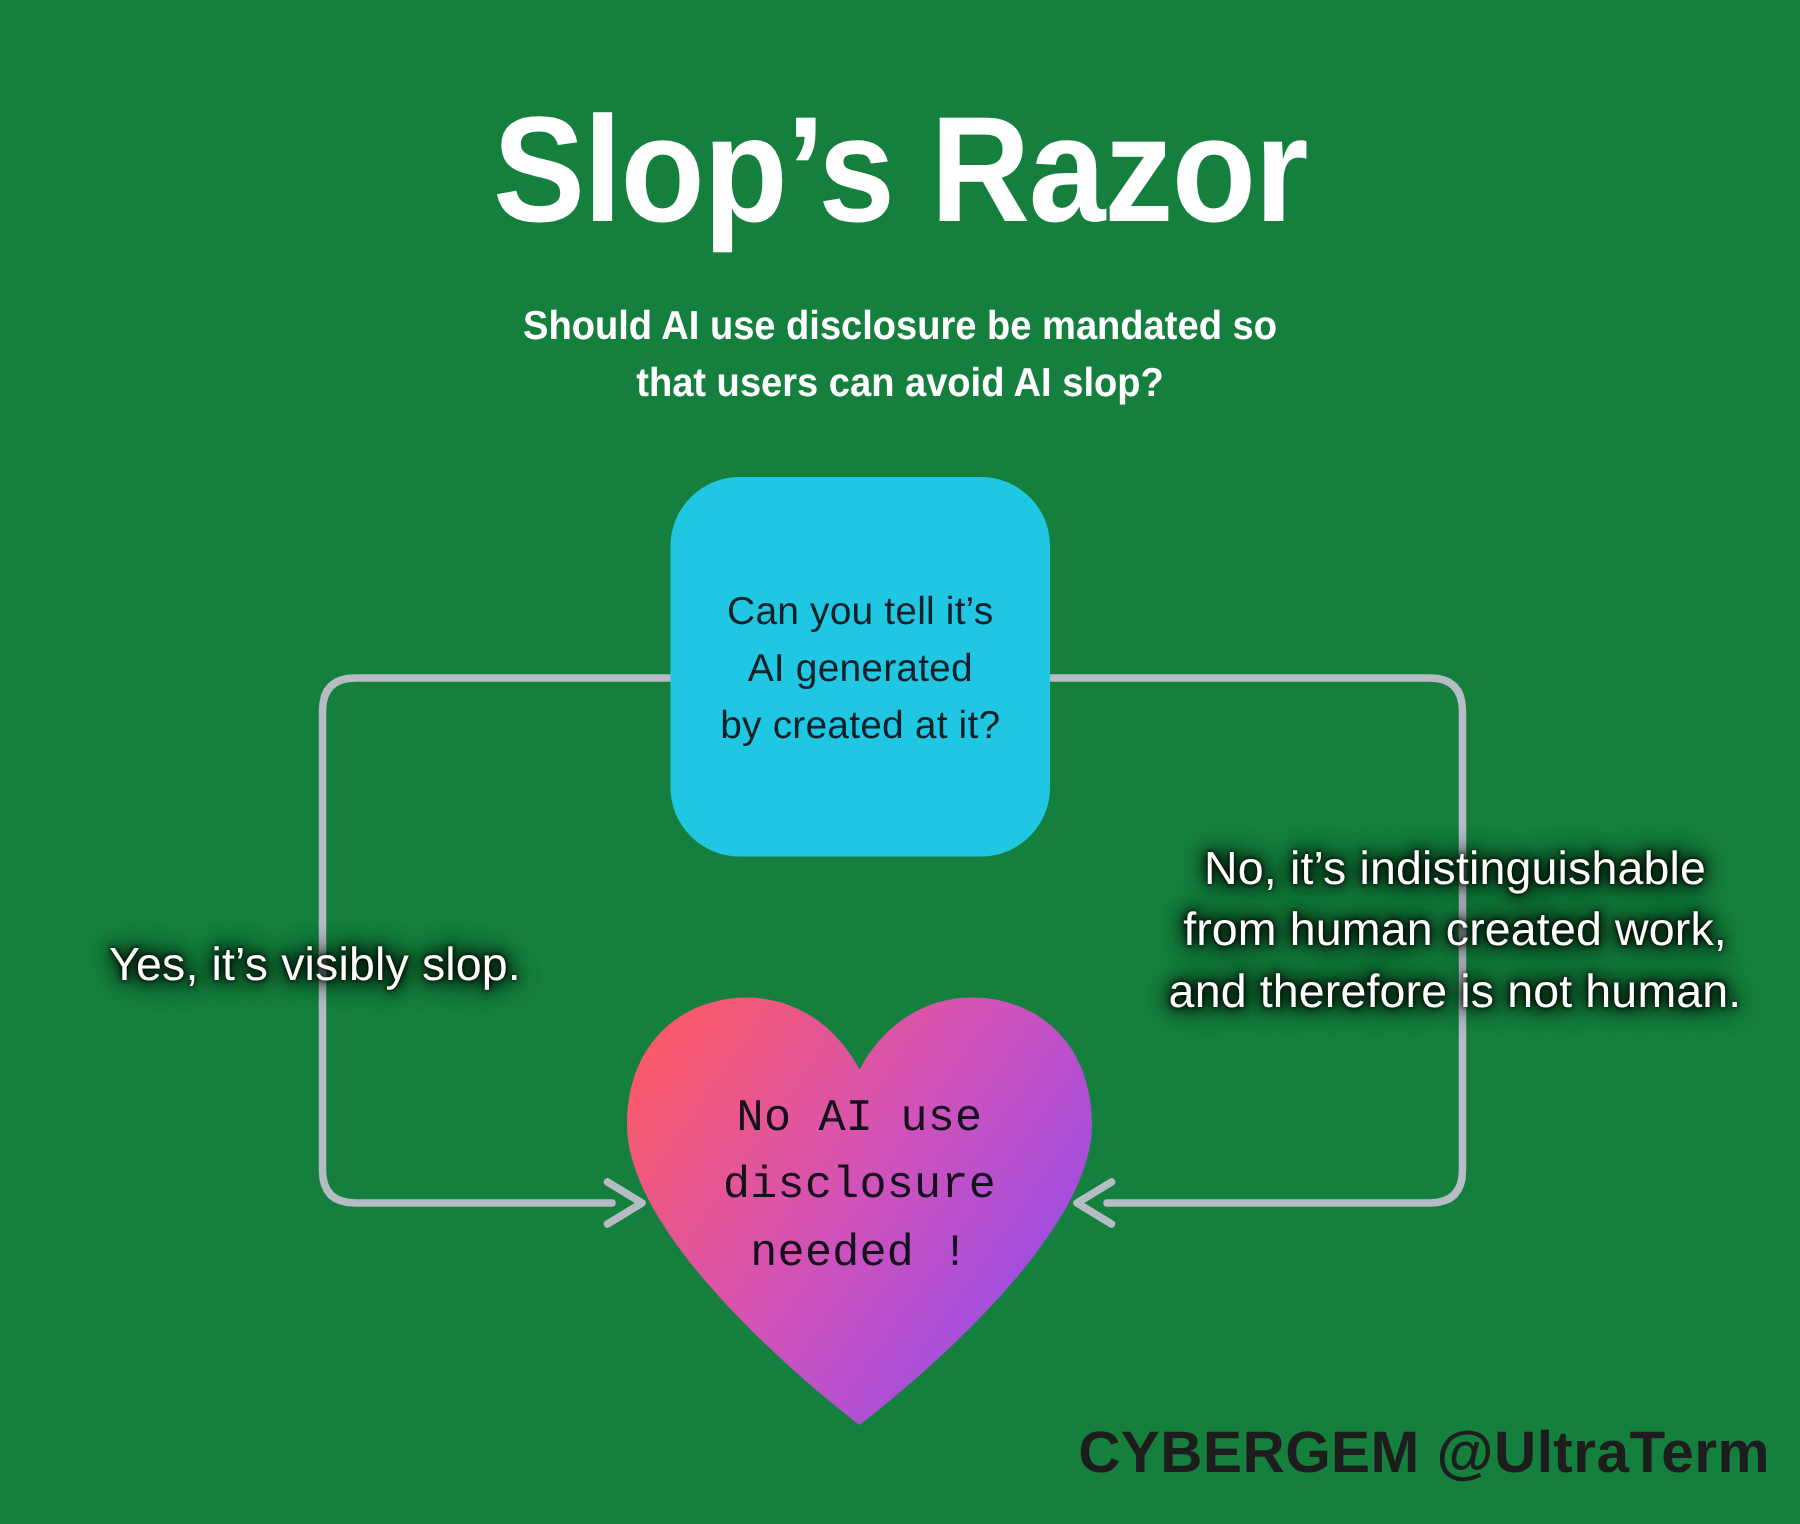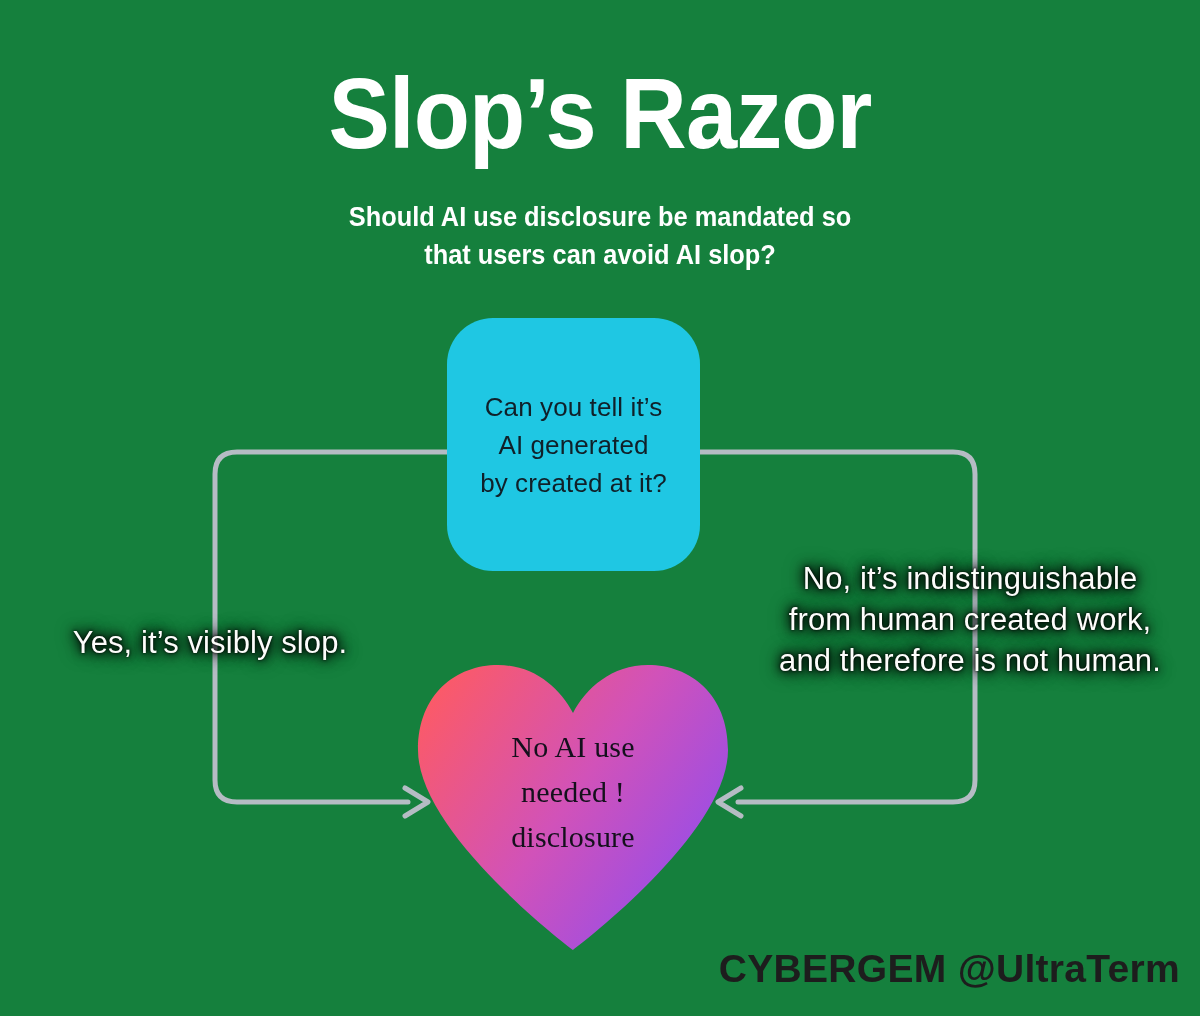--- a/index.html
+++ b/index.html
@@ -93,21 +93,21 @@
     height: 292px;
   }
   #heart-svg { display: block; width: 322px; height: 292px; }
   #heart-text {
     position: absolute;
     left: 0;
     top: 66px;
     width: 322px;
     text-align: center;
     color: #14101c;
-    font-family: Liberation Serif, serif;
+    font-family: Liberation Mono, monospace;
     font-weight: 400;
     font-size: 30px;
     line-height: 45px;
     letter-spacing: 0.2px;
     pointer-events: none;
   }
   #heart-text .heart-line { display: block; white-space: nowrap; }
 
   
   .branch-label {
@@ -191,22 +191,22 @@
       <path d="M161 292
                C 161 292 6 176 6 92
                C 6 36 44 7 86 7
                C 122 7 148 30 161 55
                C 174 30 200 7 236 7
                C 278 7 316 36 316 92
                C 316 176 161 292 161 292 Z" fill="url(#heartGrad)"></path>
     </svg>
     <div id="heart-text" style="color: rgb(20, 16, 28);">
       <span class="heart-line">No AI use</span>
+      <span class="heart-line">disclosure</span>
       <span class="heart-line">needed !</span>
-      <span class="heart-line">disclosure</span>
     </div>
   </div>
 
   <div id="label-yes" class="branch-label">
     <span class="lbl-line">Yes, it’s visibly slop.</span>
   </div>
 
   <div id="label-no" class="branch-label">
     <span class="lbl-line">No, it’s indistinguishable</span>
     <span class="lbl-line">from human created work,</span>

